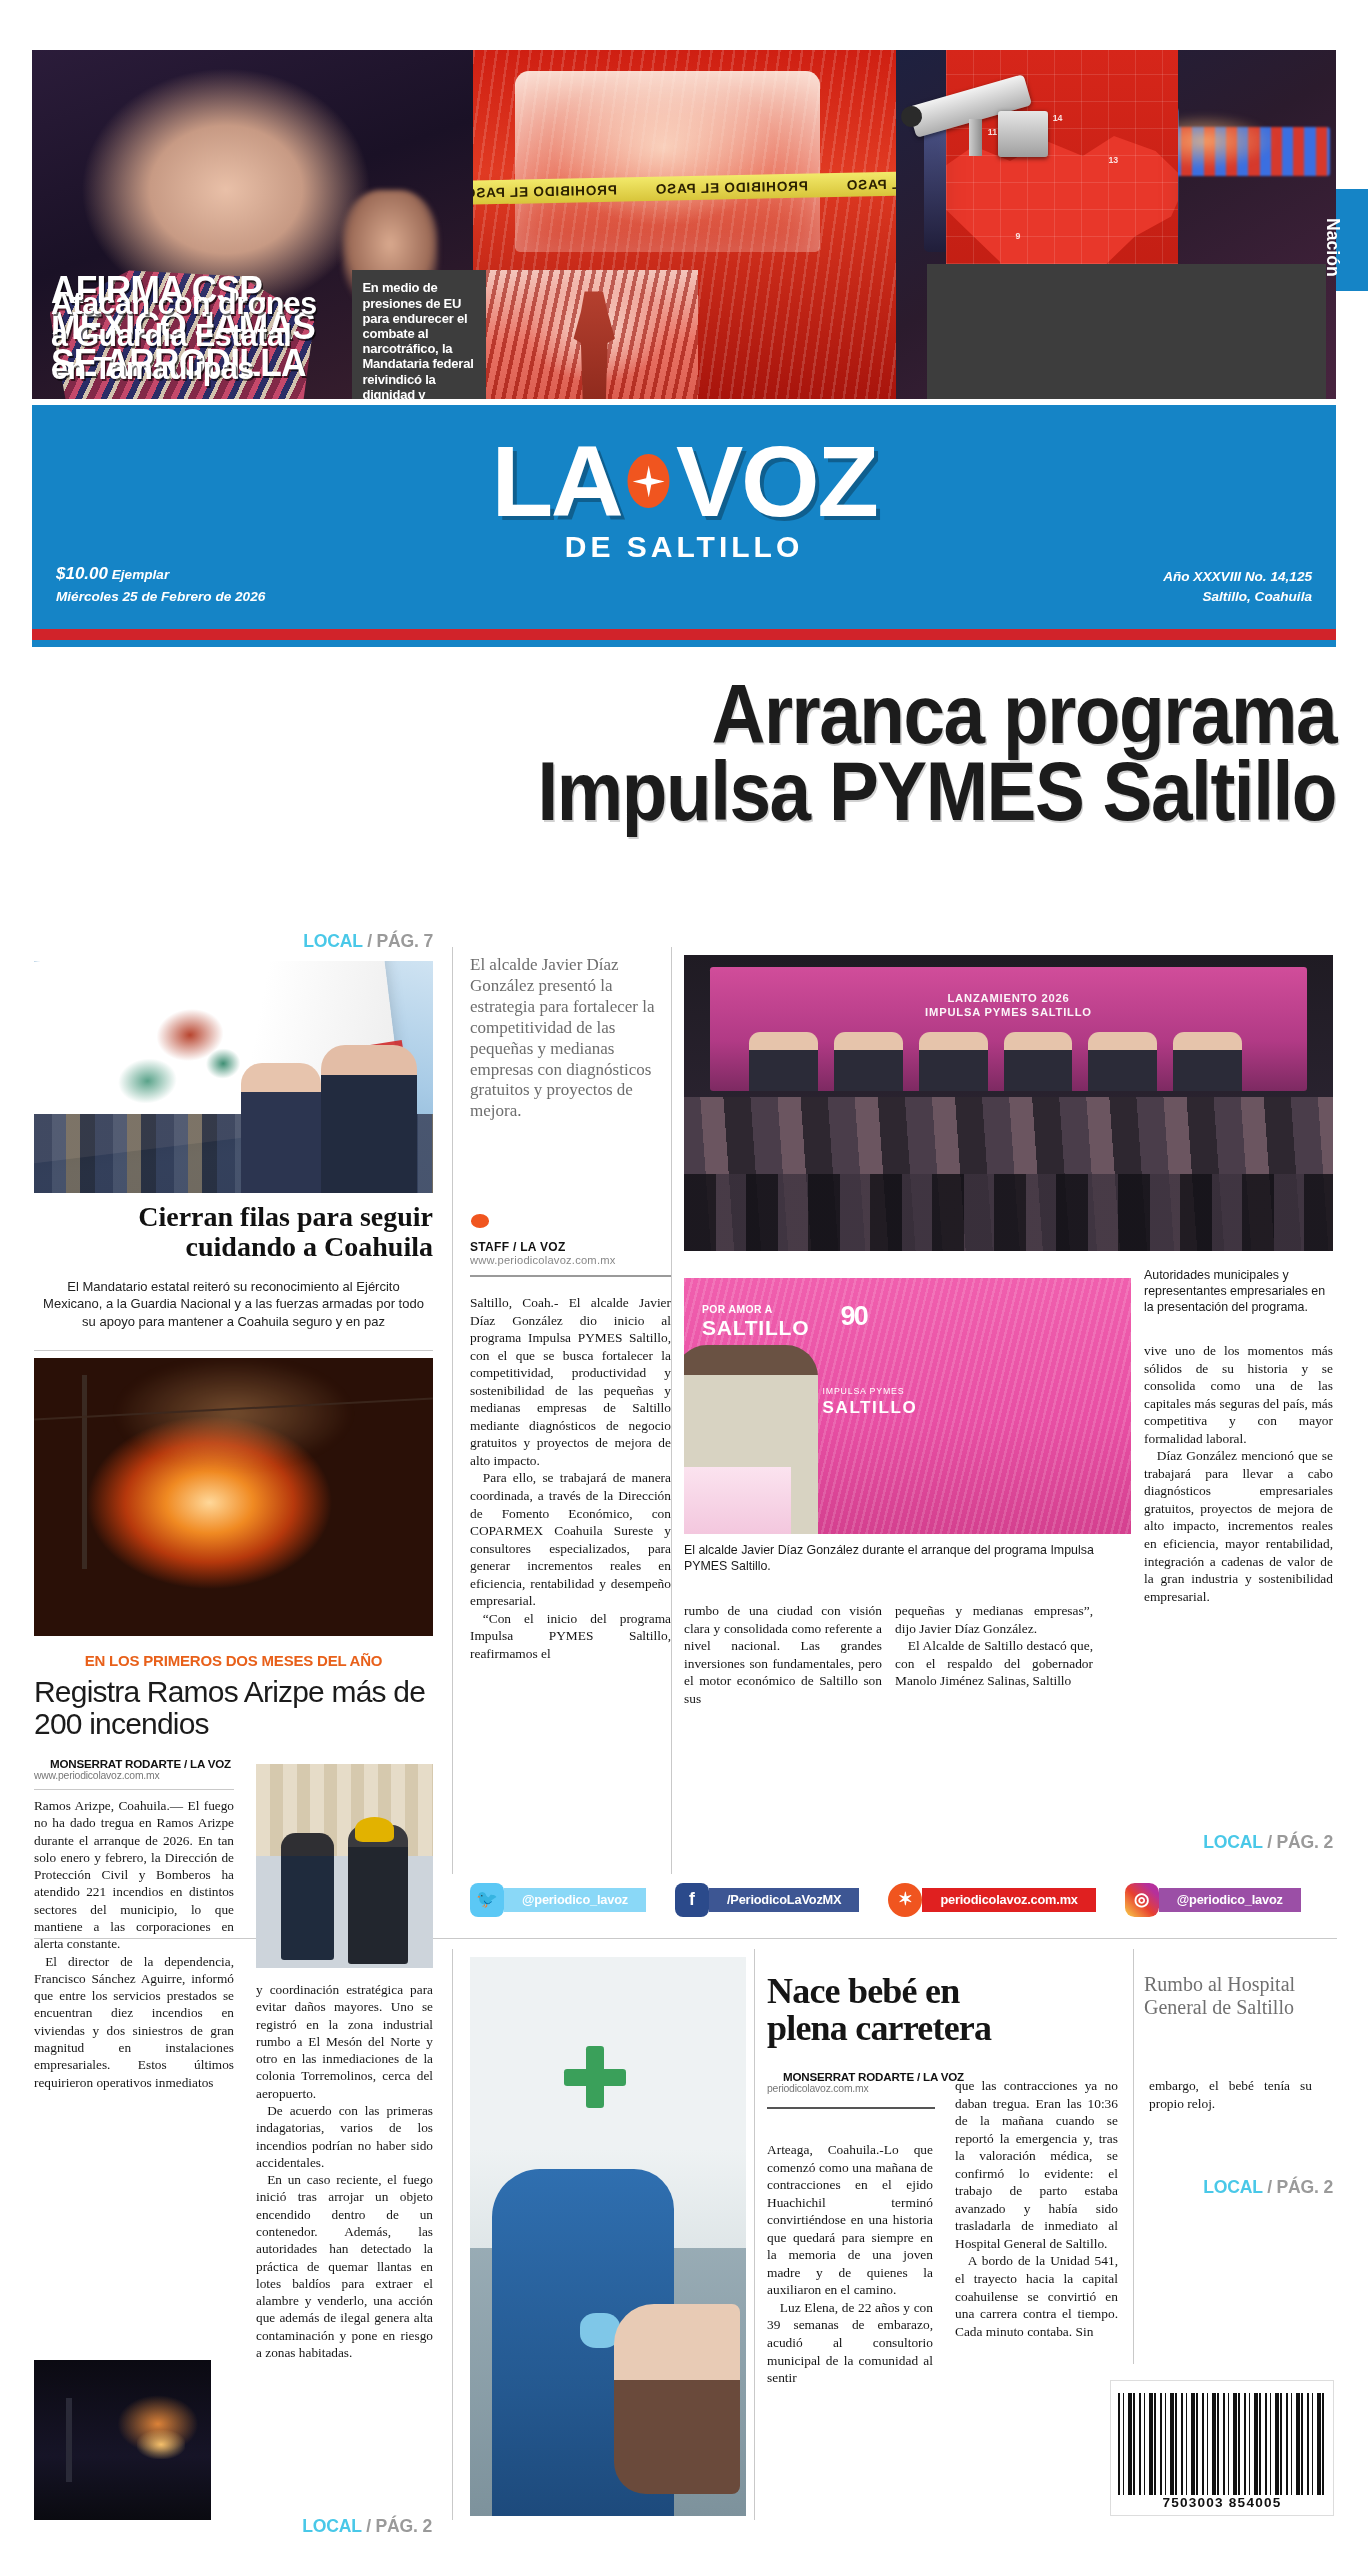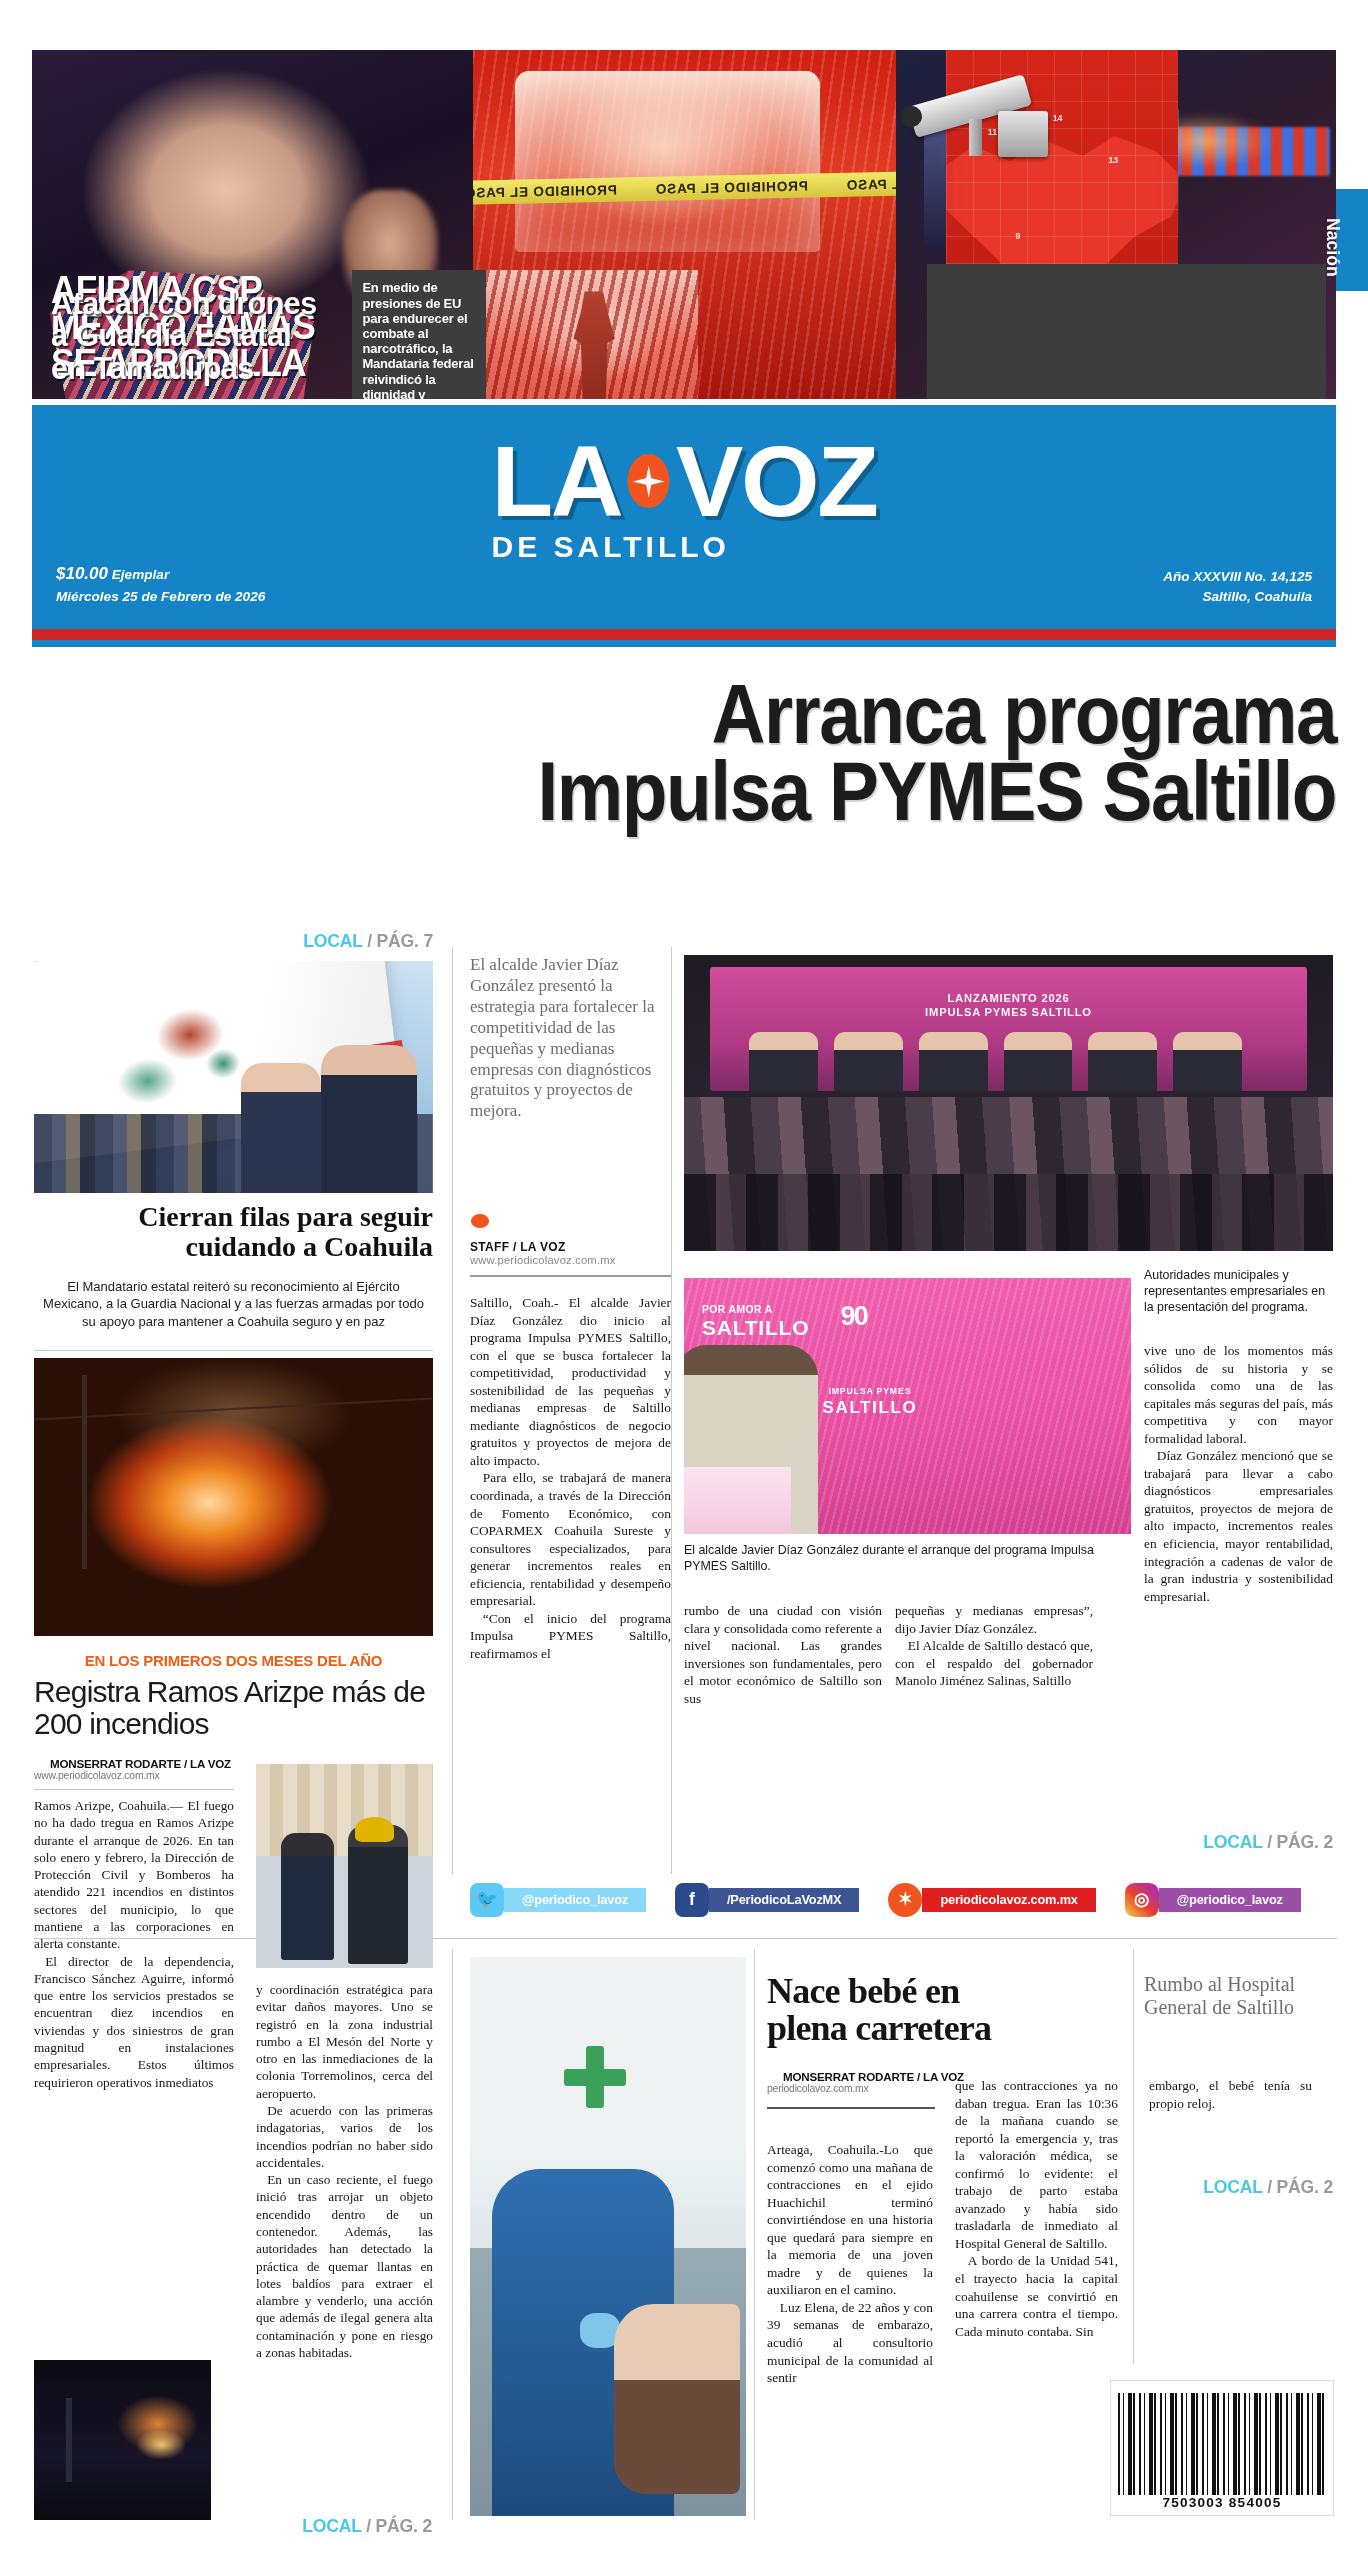--- a/index.html
+++ b/index.html
@@ -221,21 +221,21 @@
   }
 
   
   .masthead {
     position: absolute; left: 32px; top: 405px;
     width: 1304px; height: 224px;
     background: #1584c6;
   }
   .logo-wrap{
     position:absolute; left:50%; top:30px; transform:translateX(-50%);
-    text-align:left; white-space:nowrap;
+    text-align:center; white-space:nowrap;
   }
   .logo-main{
     font-size: 101px; font-weight: 800; color:#fff; letter-spacing: -2.4px;
     line-height: .92;
     text-shadow: 4px 4px 0 rgba(0,0,0,.28);
     display:flex; align-items:center; justify-content:center; gap:4.8px;
   }
   .logo-star{
     display:inline-block; width:42px; height:54px; background:#f0551f;
     border-radius:50%; position:relative; margin:0 1.6px;
@@ -509,22 +509,22 @@
   .pinkphoto .logo1{
     position:absolute; left:4%; top:10%; color:#fff; font-weight:800;
     font-size:10.4px; line-height:1.15; letter-spacing:0.4px;
   }
   .pinkphoto .logo1 b{ display:block; font-size:21px; letter-spacing:0.8px; }
   .pinkphoto .logo90{
     position:absolute; left:35%; top:9%; color:#fff; font-weight:800; font-size:27px;
     letter-spacing:-1.6px;
   }
   .pinkphoto .badge{
-    position:absolute; left:31%; top:42%; color:#fff; font-weight:700;
-    font-size:8.8px; letter-spacing:0.8px; text-align:center; line-height:1.25;
+    position:absolute; left:31%; top:42%; color:#fff; font-weight:400;
+    font-size:8.8px; letter-spacing:0.8px; line-height:1.25;
   }
   .pinkphoto .badge b{ display:block; font-size:17px; letter-spacing:1.6px; }
   .pinkphoto .speaker{
     position:absolute; left:-2%; bottom:0; width:32%; height:74%;
     background: linear-gradient(180deg,#6a5243 0 16%, #d8d3c2 16% 100%);
     border-radius:32px 32px 0 0;
   }
   .pinkphoto .podium{
     position:absolute; left:-2%; bottom:0; width:26%; height:26%;
     background: linear-gradient(180deg,#fbe3ef,#f3c7de);

